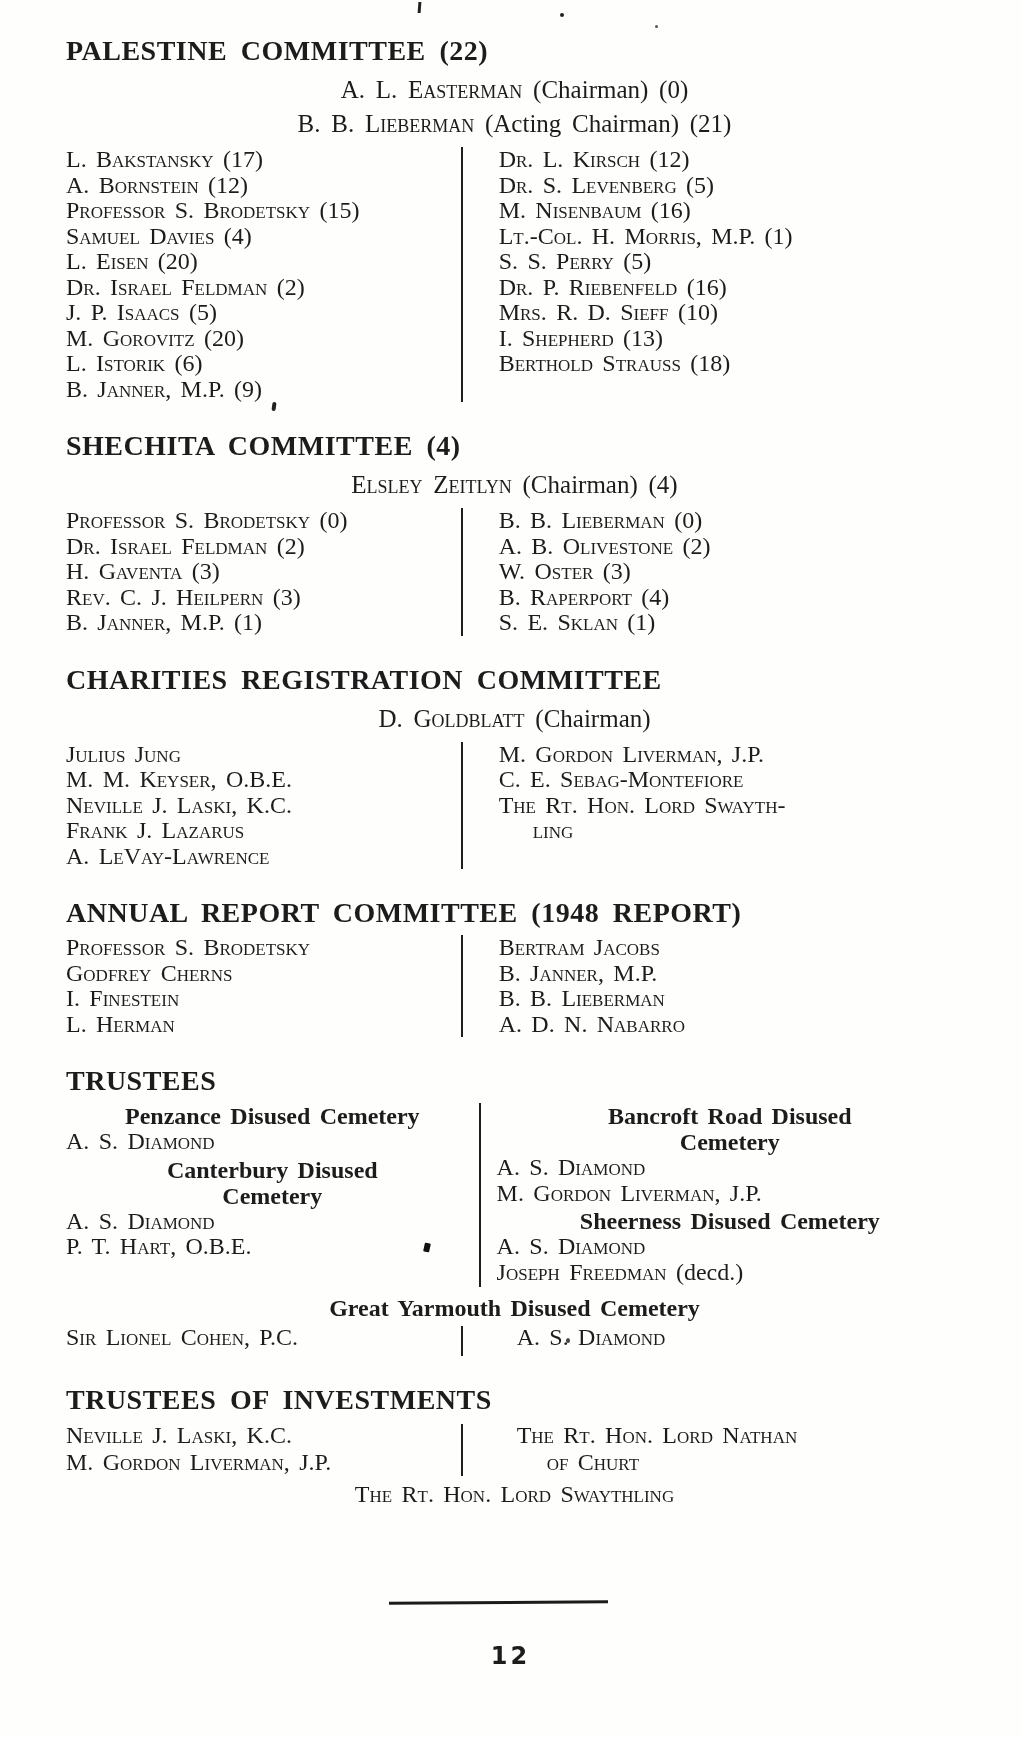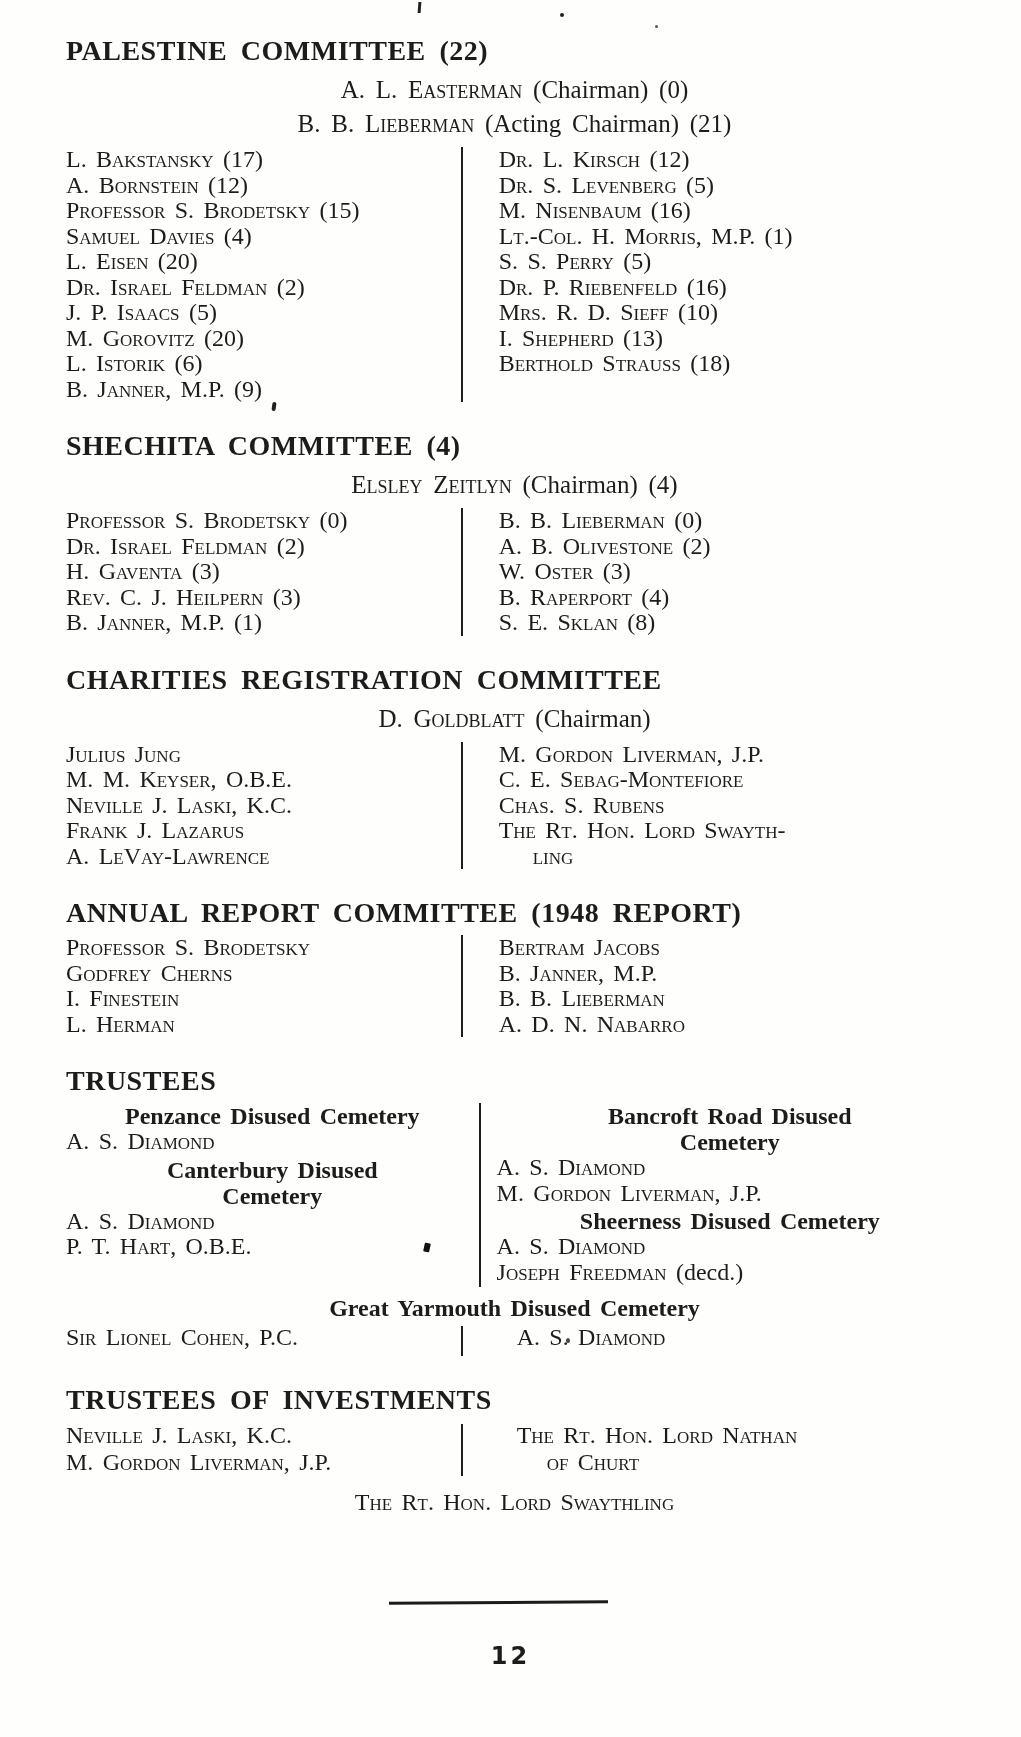--- a/index.html
+++ b/index.html
@@ -42,21 +42,21 @@
   .trustee-cols .col.left{flex:0 0 46%;}
   .trustee-cols .col.right{padding-left:16px;}
   .center{text-align:center;}
   .yarmouth-heading{margin-top:8px;}
   .split-row{display:flex;align-items:flex-start;margin-top:3px;}
   .split-row .cell-left{flex:0 0 44%;font-size:24px;line-height:27px;word-spacing:.14em;}
   .split-row .short-divider{width:2px;background:#1d1d1d;height:30px;margin-top:2px;}
   .split-row .short-divider.tall{height:52px;}
   .split-row .cell-right{padding-left:54px;font-size:24px;line-height:27px;word-spacing:.14em;}
   .split-row .cell-right .indent{padding-left:30px;}
-  .footer-name{font-size:24px;line-height:32px;word-spacing:.14em;margin-top:10px;}
+  .footer-name{font-size:24px;line-height:32px;word-spacing:.14em;margin-top:2px;}
 
   .bottom-rule{
     position:absolute;left:389px;top:1601px;width:219px;height:3px;
     background:#1b1b1b;transform:rotate(-0.4deg);
   }
   .page-number{
     position:absolute;top:1642px;left:0;width:100%;
     text-align:center;font-family:"DejaVu Sans",sans-serif;
     font-size:24px;font-weight:700;letter-spacing:3px;
   }
@@ -117,40 +117,39 @@
             <div class="member"><span class="sc">H. Gaventa (3)</span></div>
             <div class="member"><span class="sc">Rev. C. J. Heilpern (3)</span></div>
             <div class="member"><span class="sc">B. Janner, M.P. (1)</span></div>
           </div>
           <div class="vdivider"></div>
           <div class="col right">
             <div class="member"><span class="sc">B. B. Lieberman (0)</span></div>
             <div class="member"><span class="sc">A. B. Olivestone (2)</span></div>
             <div class="member"><span class="sc">W. Oster (3)</span></div>
             <div class="member"><span class="sc">B. Raperport (4)</span></div>
-            <div class="member"><span class="sc">S. E. Sklan (8)</span></div>
+            <div class="member"><span class="sc">S. E. Sklan (1)</span></div>
           </div>
         </div>
       </section>
       <section class="committee">
         <div class="committee-title">CHARITIES REGISTRATION COMMITTEE</div>
         <div class="chair-line"><span class="sc">D. Goldblatt</span> (Chairman)</div>
         <div class="cols">
           <div class="col left">
             <div class="member"><span class="sc">Julius Jung</span></div>
             <div class="member"><span class="sc">M. M. Keyser, O.B.E.</span></div>
             <div class="member"><span class="sc">Neville J. Laski, K.C.</span></div>
             <div class="member"><span class="sc">Frank J. Lazarus</span></div>
             <div class="member"><span class="sc">A. LeVay-Lawrence</span></div>
           </div>
           <div class="vdivider"></div>
           <div class="col right">
             <div class="member"><span class="sc">M. Gordon Liverman, J.P.</span></div>
             <div class="member"><span class="sc">C. E. Sebag-Montefiore</span></div>
-            <div class="member"><span class="sc">Chas. S. Rubens</span></div>
             <div class="member">
               <div><span class="sc">The Rt. Hon. Lord Swayth-</span></div>
               <div class="wrap-line"><span class="sc">ling</span></div>
             </div>
           </div>
         </div>
       </section>
       <section class="committee">
         <div class="committee-title">ANNUAL REPORT COMMITTEE (1948 REPORT)</div>
         <div class="cols">

